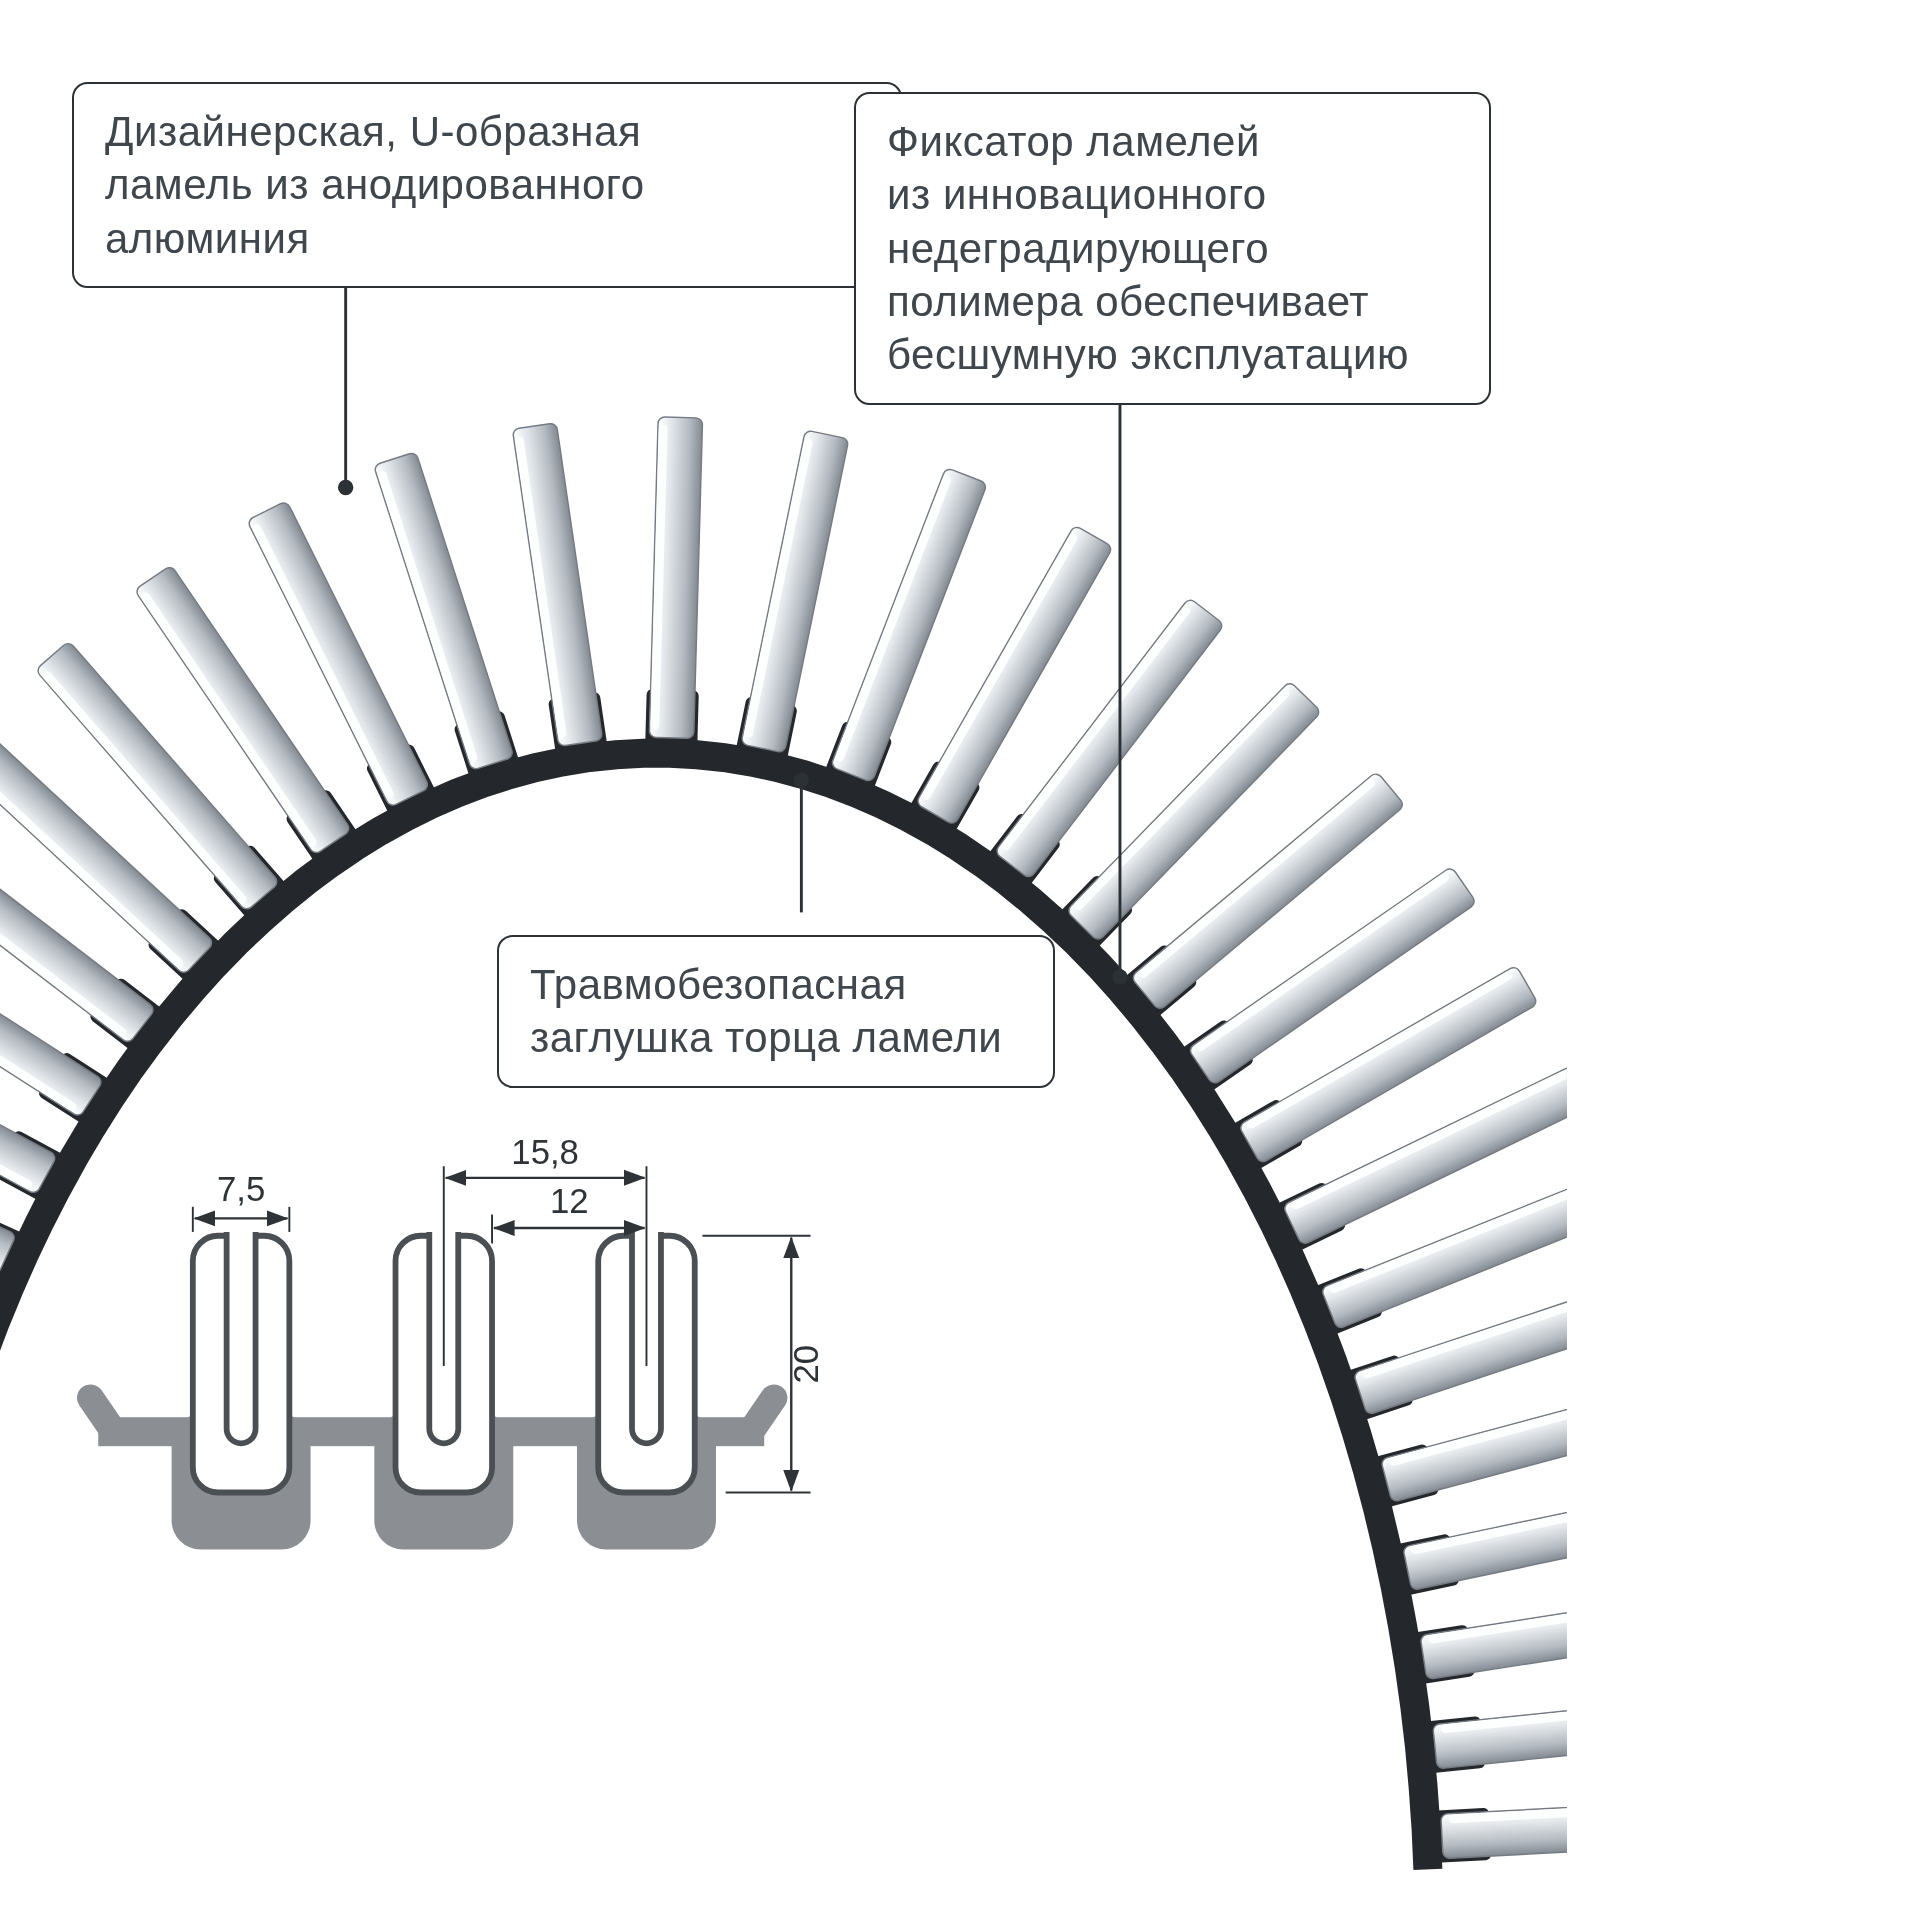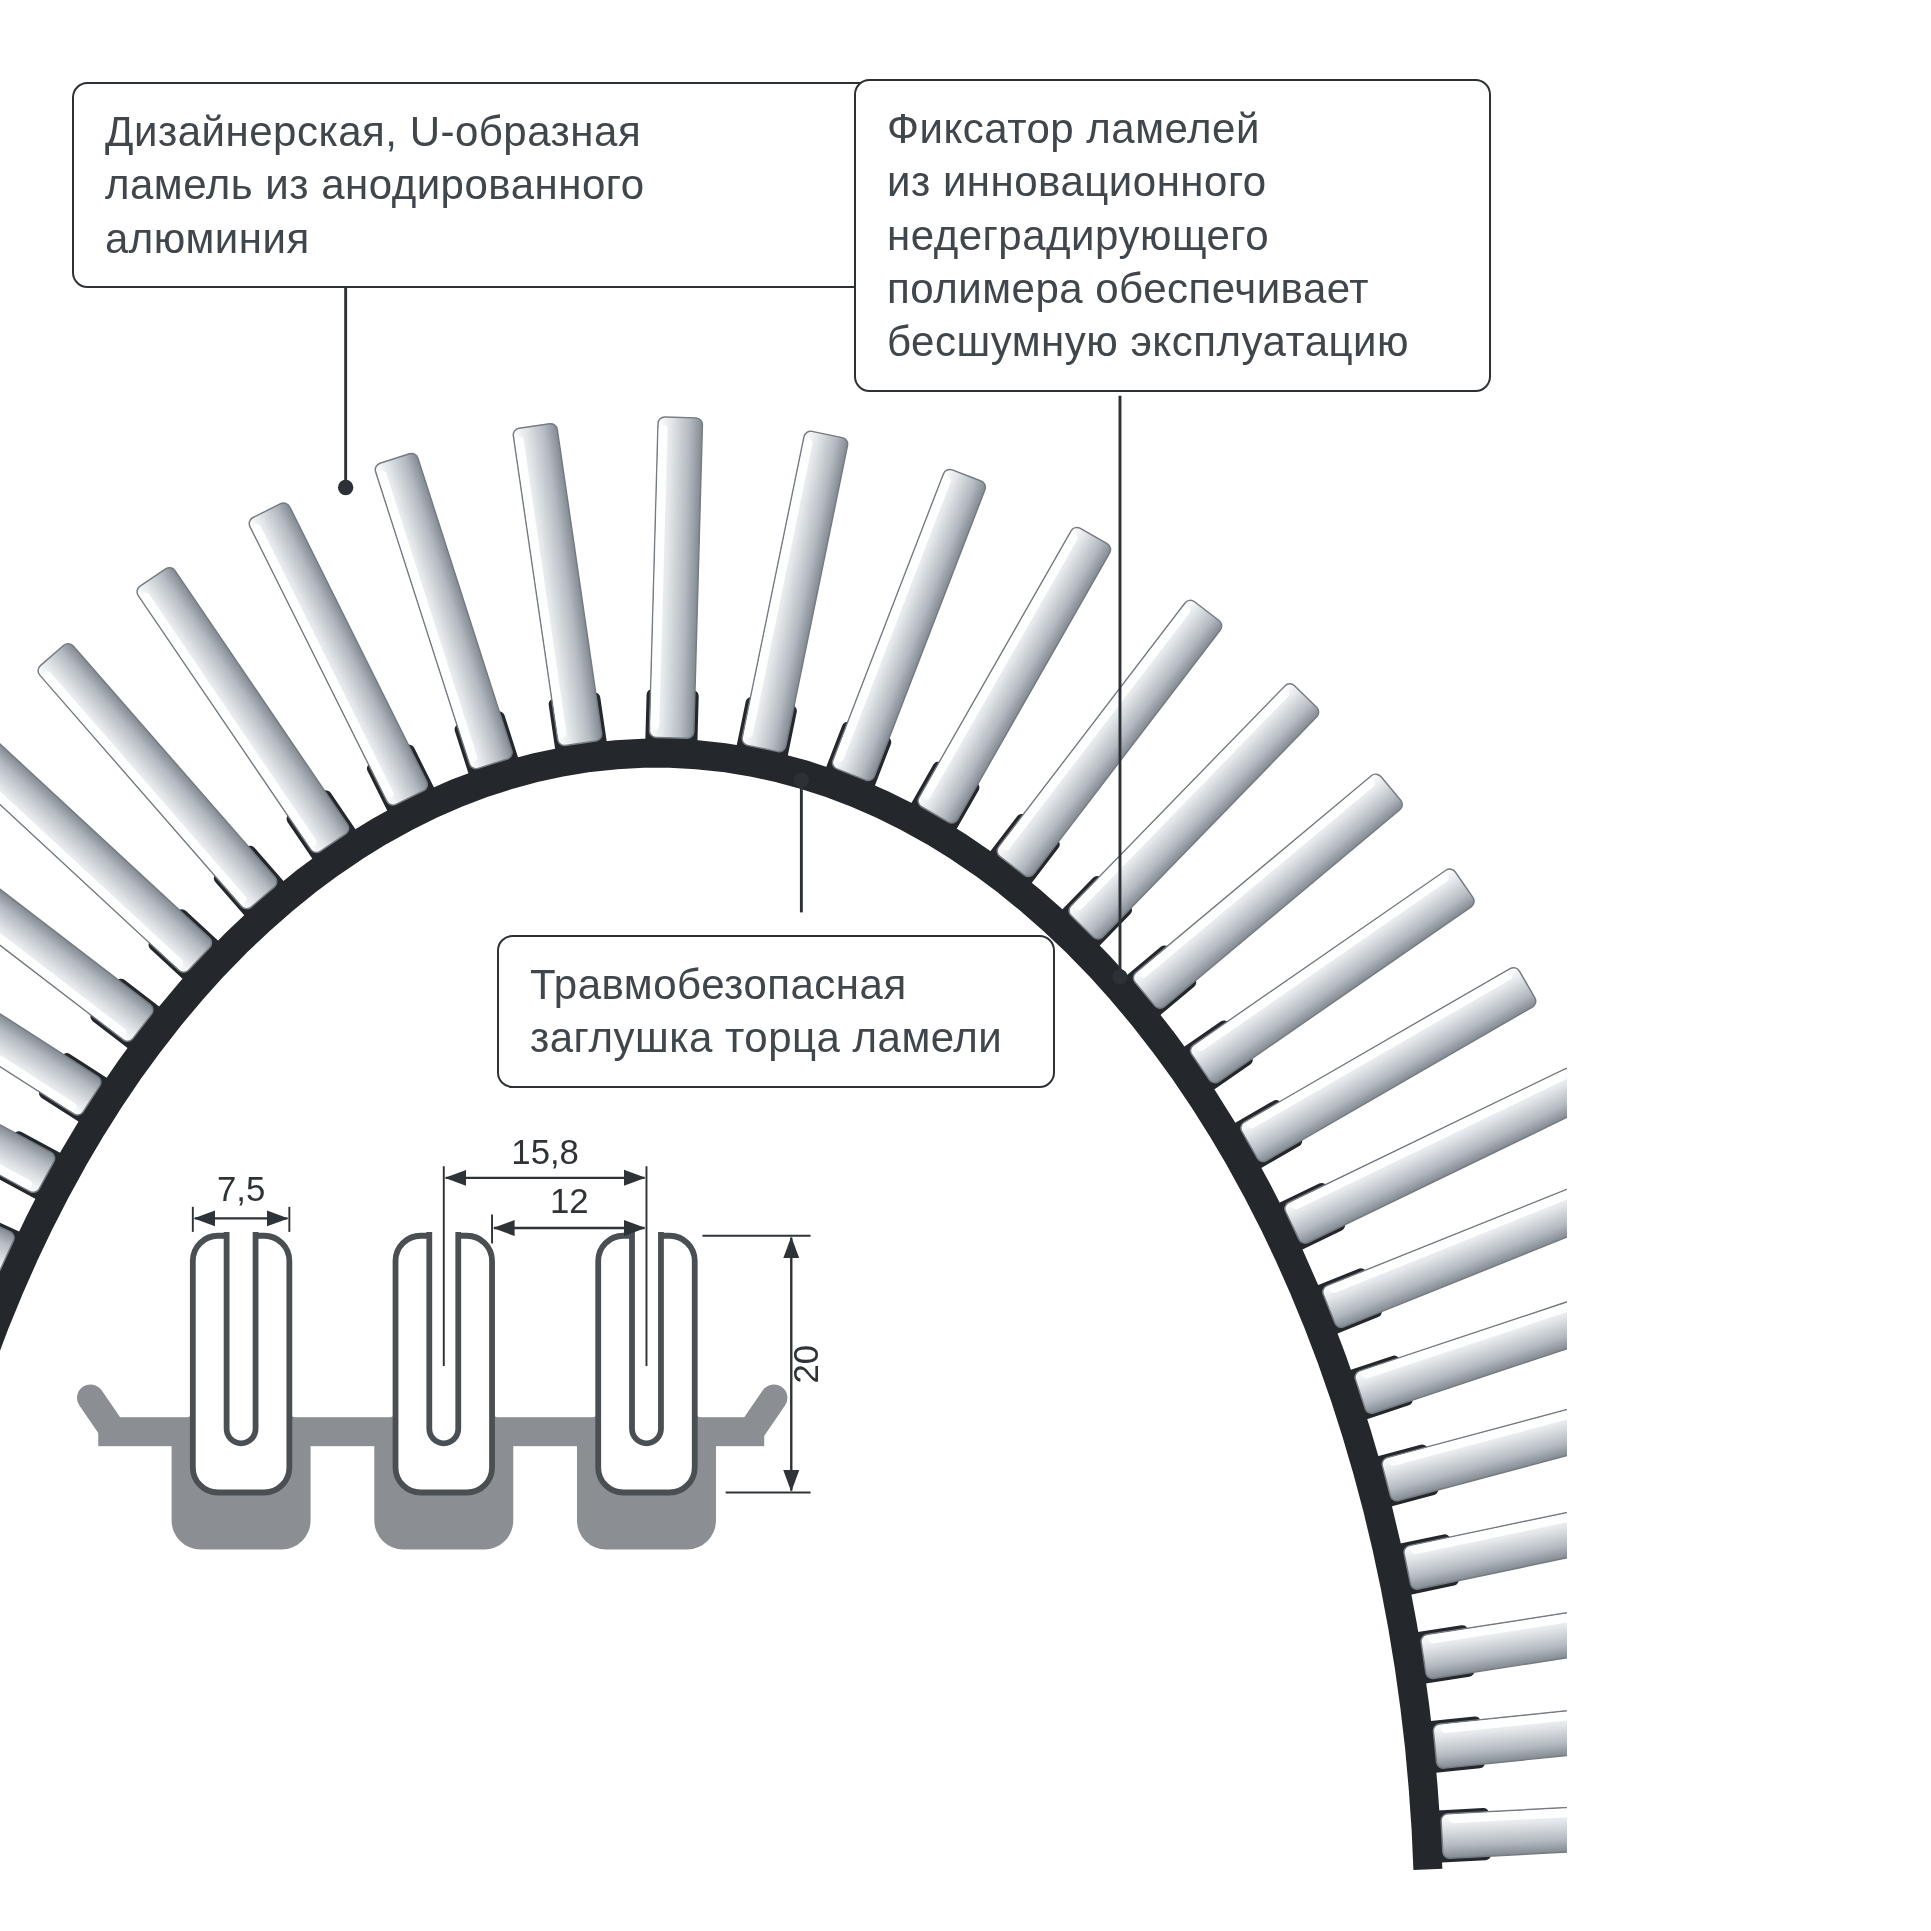--- a/index.html
+++ b/index.html
@@ -202,21 +202,21 @@
     <line class="leader" x1="830" y1="945" x2="830" y2="808"></line>
     <circle class="leader-dot" cx="830" cy="808" r="8"></circle>
   </svg>
 
   <div class="callout" style="left:72px;top:82px;width:830px">
     <div class="callout-text">Дизайнерская, U-образная
 ламель из анодированного
 алюминия</div>
   </div>
 
-  <div class="callout" style="left:854px;top:79px;width:637px">
+  <div class="callout" style="left:854px;top:92px;width:637px">
     <div class="callout-text">Фиксатор ламелей
 из инновационного
 недеградирующего
 полимера обеспечивает
 бесшумную эксплуатацию</div>
   </div>
 
   <div class="callout" style="left:497px;top:935px;width:558px">
     <div class="callout-text">Травмобезопасная
 заглушка торца ламели</div>

